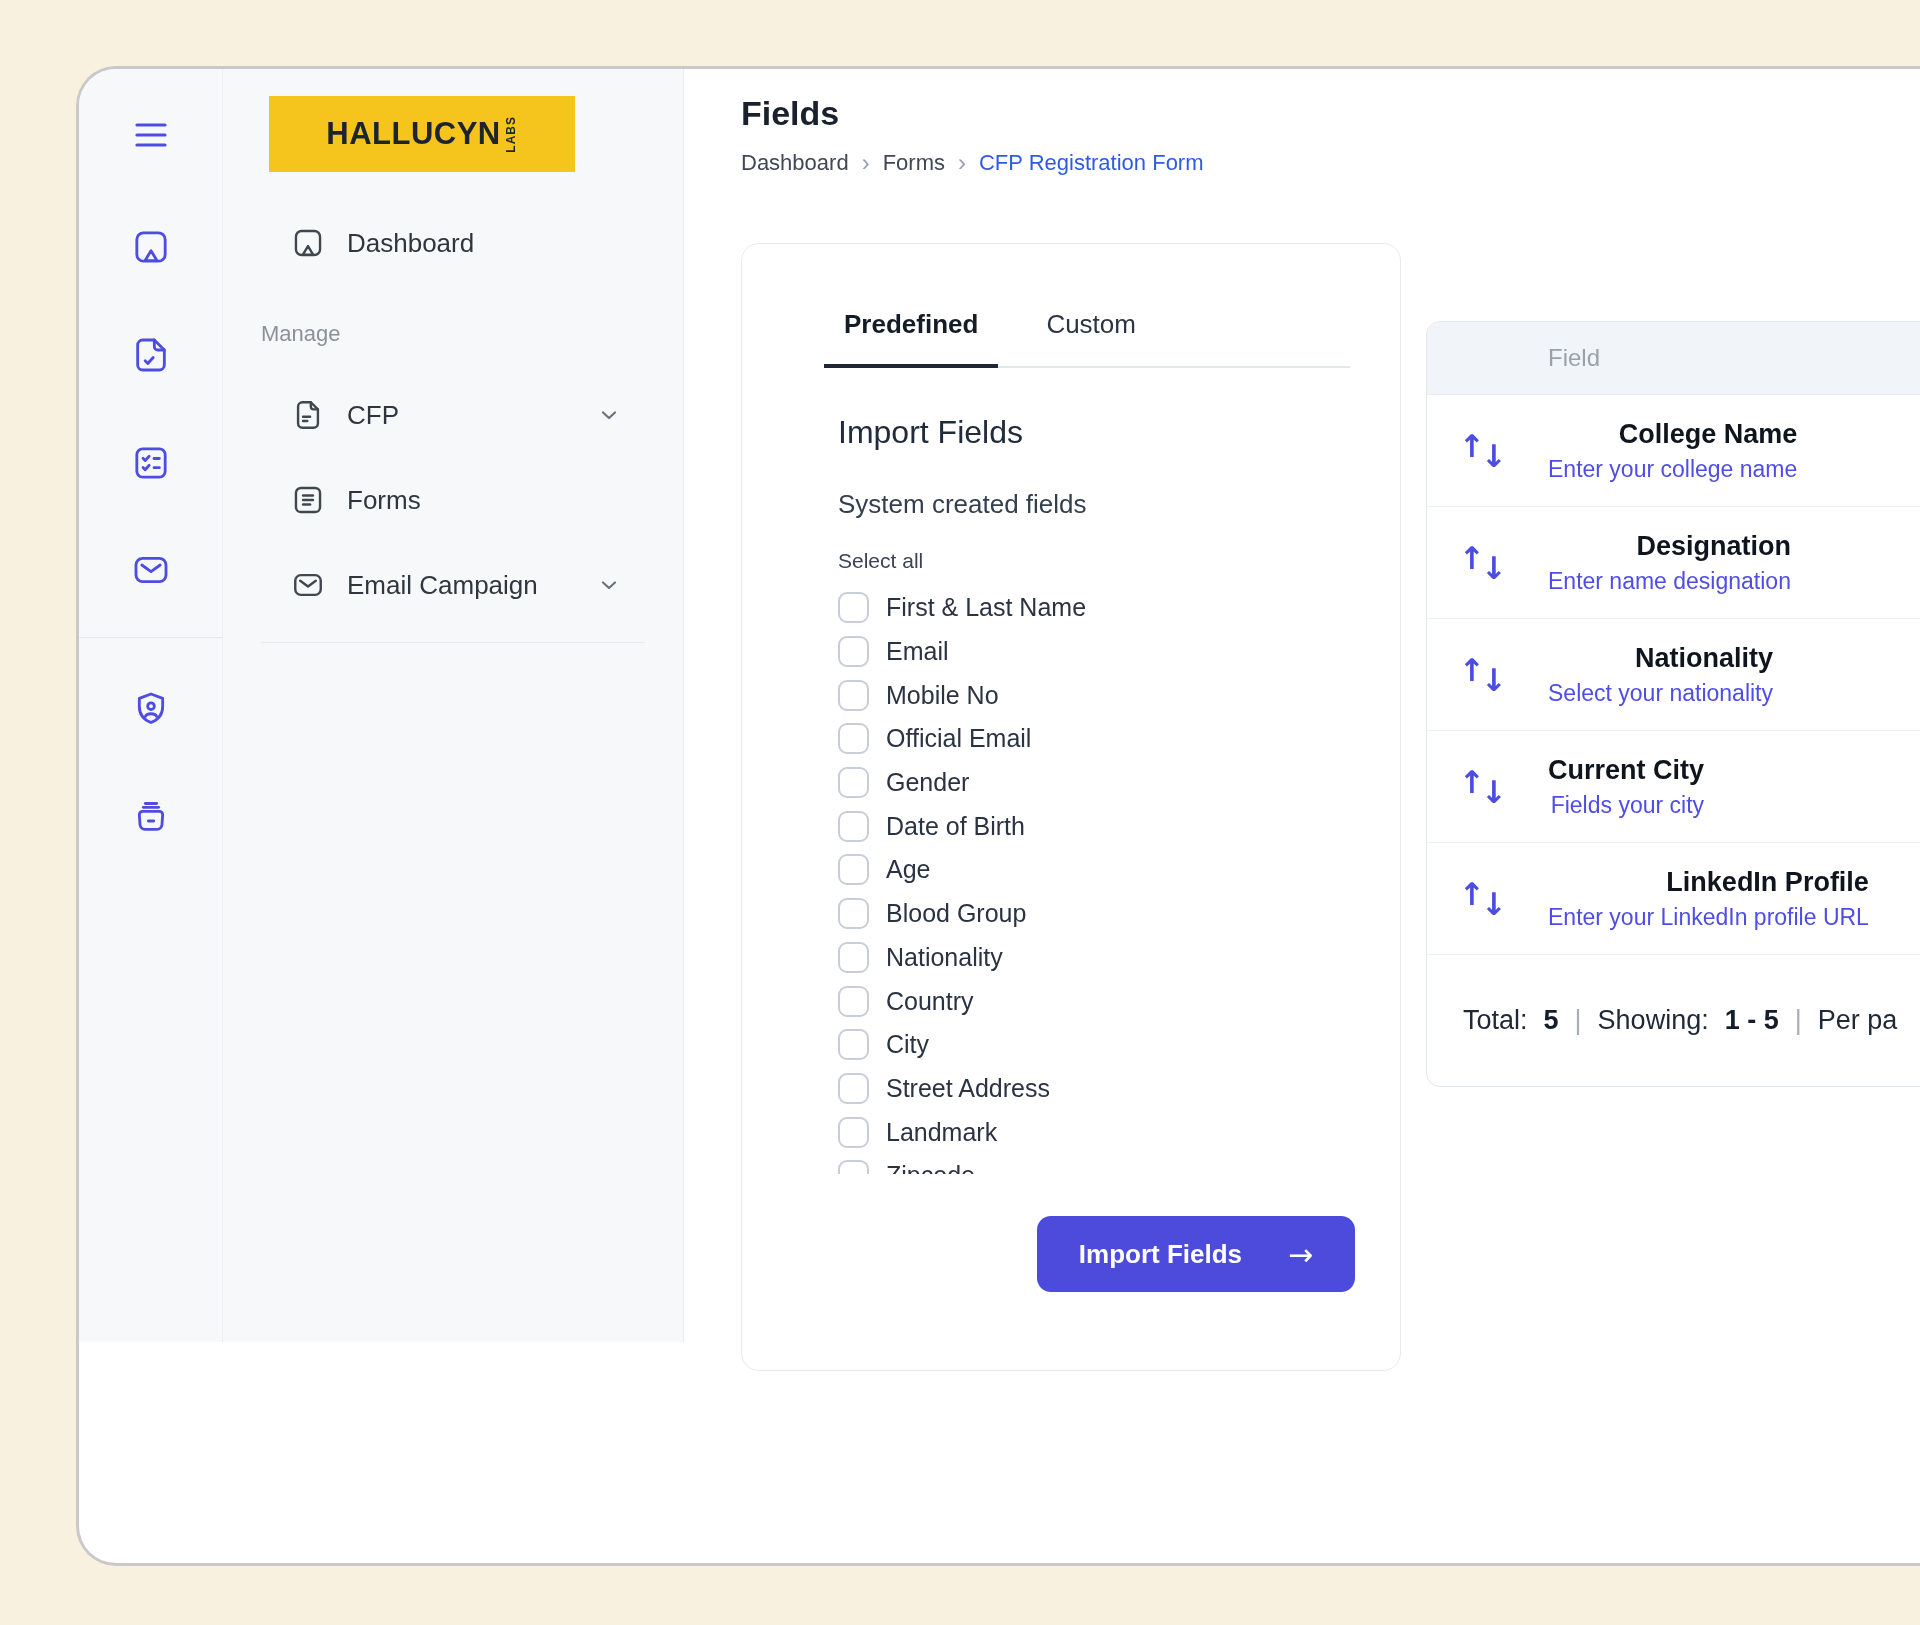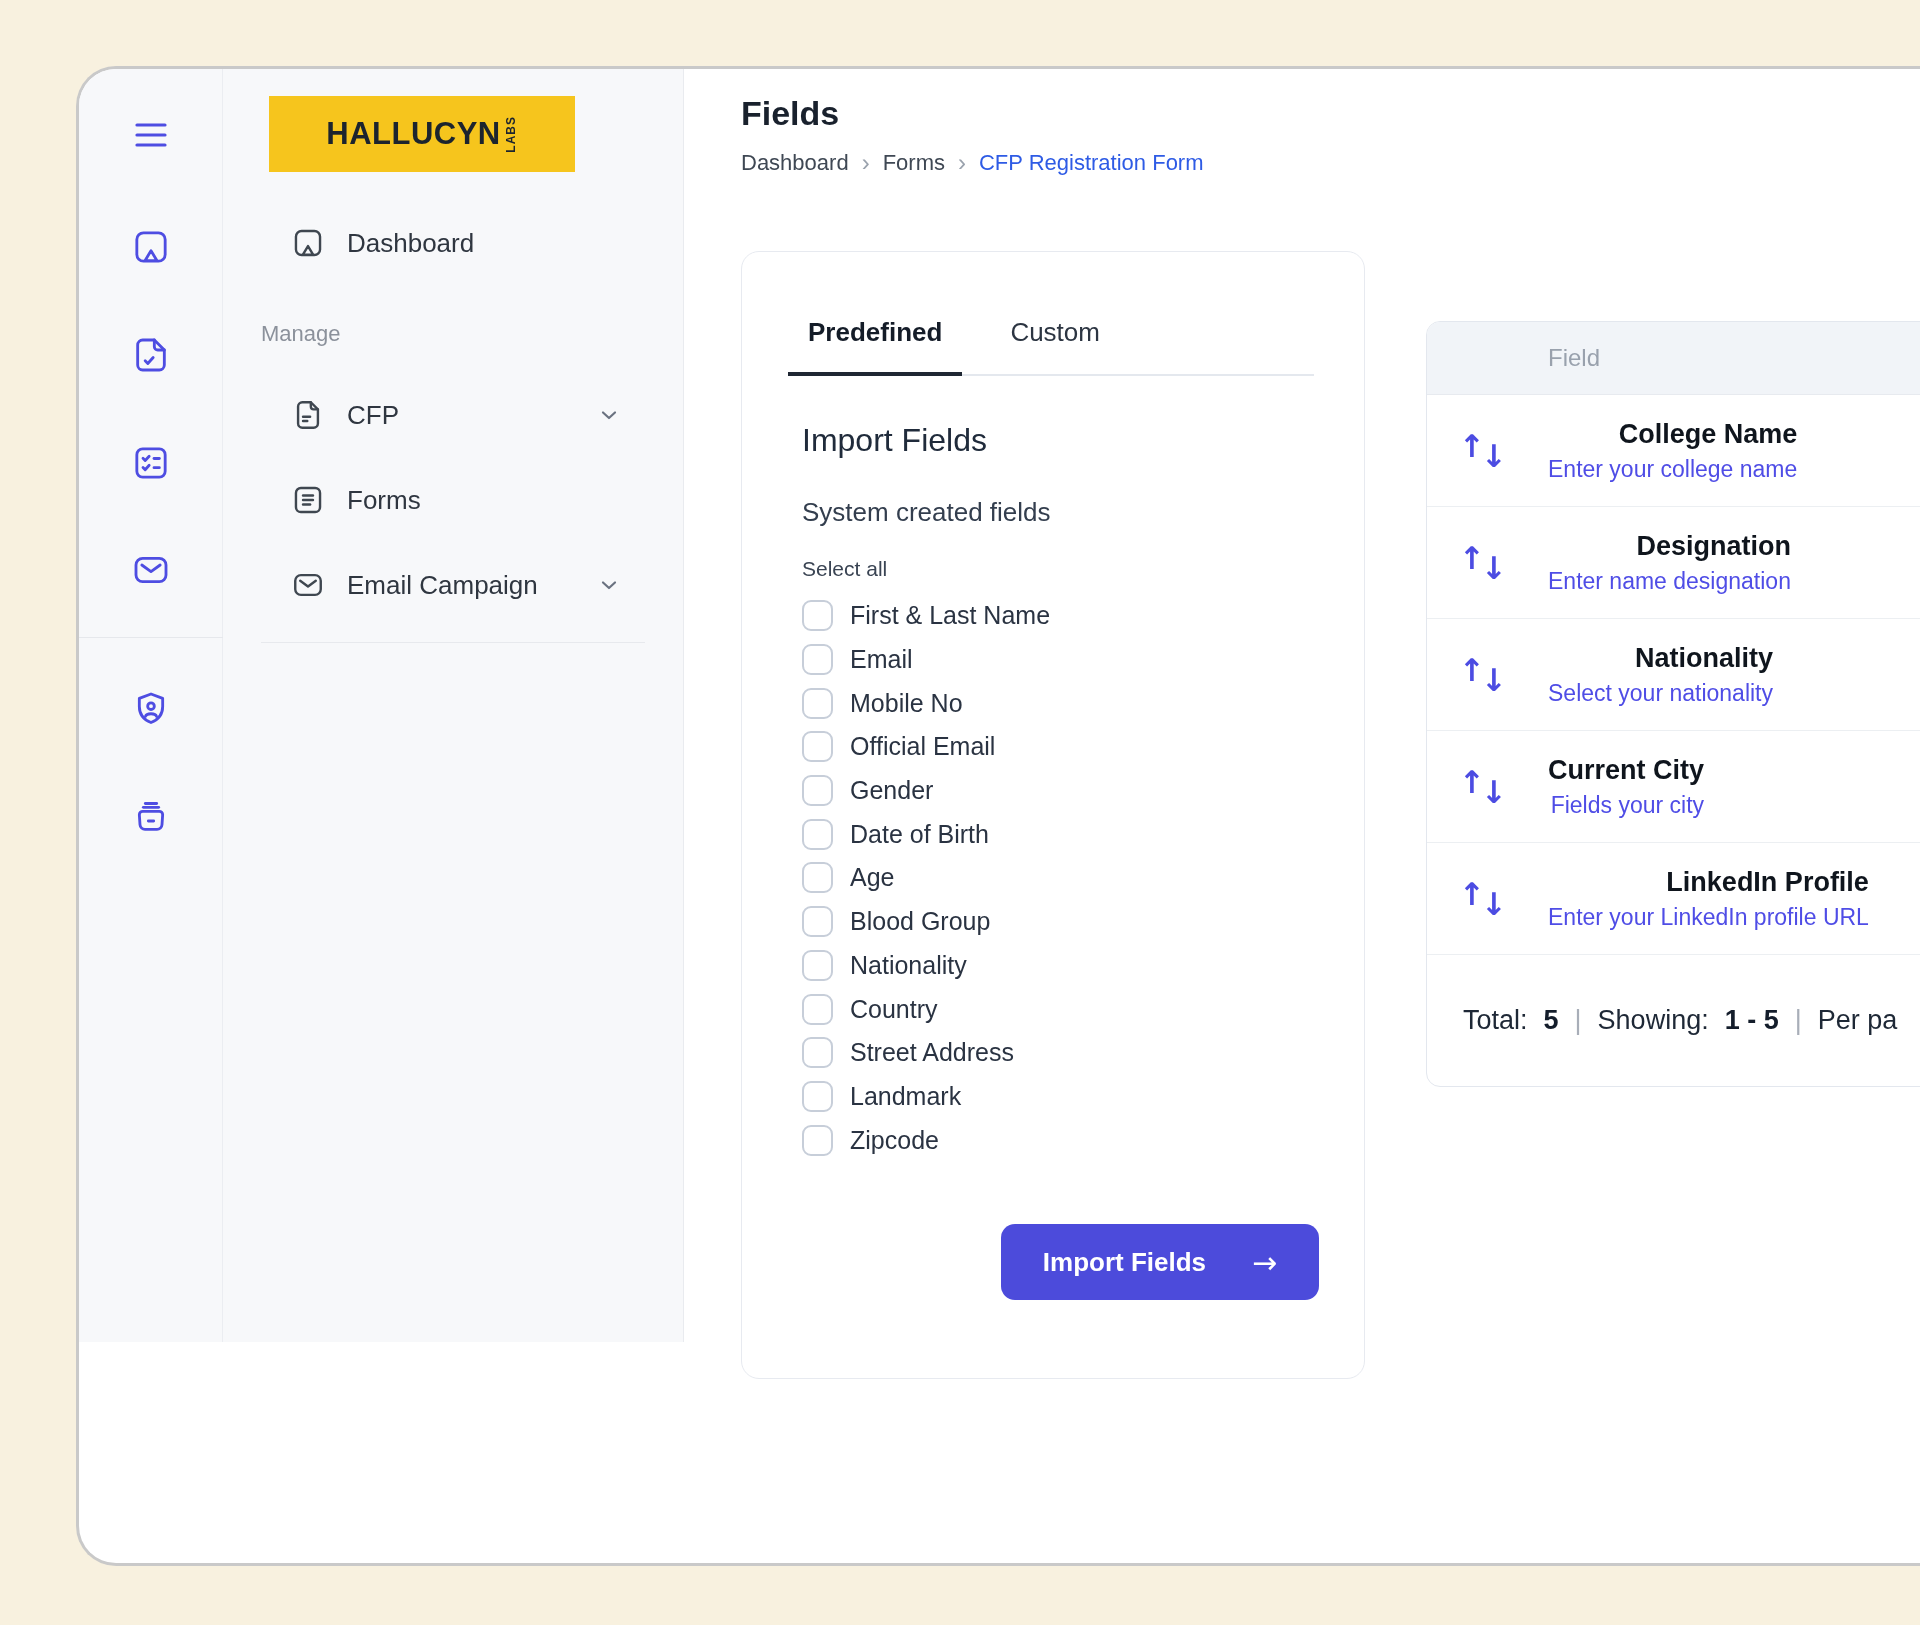--- a/index.html
+++ b/index.html
@@ -26,22 +26,22 @@
   .side-divider{position:absolute;left:38px;top:573px;width:384px;height:1px;background:#e7e9ed;}
 
   
   .page-title{position:absolute;left:662px;top:24px;font-size:34px;line-height:40px;font-weight:600;color:#19212d;}
   .breadcrumb{position:absolute;left:662px;top:81px;display:flex;align-items:center;gap:13px;font-size:22px;color:#3f4854;}
   .crumb{cursor:pointer;}
   .crumb-sep{color:#9aa2ad;font-size:24px;line-height:22px;}
   .crumb-active{color:#2e5be5;}
 
   
-  .import-card{position:absolute;left:662px;top:182px;width:622px;height:1126px;background:#fff;
-               border:1.5px solid #e7eaf0;border-radius:18px;}
+  .import-card{position:absolute;left:662px;top:174px;width:622px;height:1126px;background:#fff;
+               border:1.5px solid #e7eaf0;border-radius:18px;padding-left:36px;}
   .tabs{display:flex;gap:28px;margin:64px 50px 0 46px;border-bottom:2px solid #e4e8ee;}
   .tab{font-size:26px;line-height:32px;padding:0 20px 24px 20px;color:#2c3542;cursor:pointer;}
   .tab.active{font-weight:700;color:#141c28;border-bottom:4px solid #1f2733;margin-bottom:-2px;}
   .card-body{padding:0 50px 0 60px;}
   .import-heading{margin:44px 0 0 0;font-size:32px;line-height:40px;font-weight:500;color:#202b3b;}
   .system-subheading{margin:36px 0 0 0;font-size:26px;line-height:32px;font-weight:500;color:#333e4e;}
   .select-all{margin-top:28px;font-size:21px;line-height:26px;color:#3a4453;}
   .field-list{margin-top:12px;height:588px;overflow:hidden;}
   .field-row{height:43.7px;display:flex;align-items:center;gap:17px;}
   .checkbox{width:31px;height:31px;flex:none;background:#fff;border:2px solid #c7ced9;border-radius:9px;box-sizing:border-box;cursor:pointer;}
@@ -255,20 +255,24 @@
             <div class="field-row">
               <span class="checkbox"></span>
               <span class="field-label">Nationality</span>
             </div>
 
             <div class="field-row">
               <span class="checkbox"></span>
               <span class="field-label">Country</span>
             </div>
 
+            <div class="field-row">
+              <span class="checkbox"></span>
+              <span class="field-label">City</span>
+            </div>
 
             <div class="field-row">
               <span class="checkbox"></span>
               <span class="field-label">Street Address</span>
             </div>
 
             <div class="field-row">
               <span class="checkbox"></span>
               <span class="field-label">Landmark</span>
             </div>

